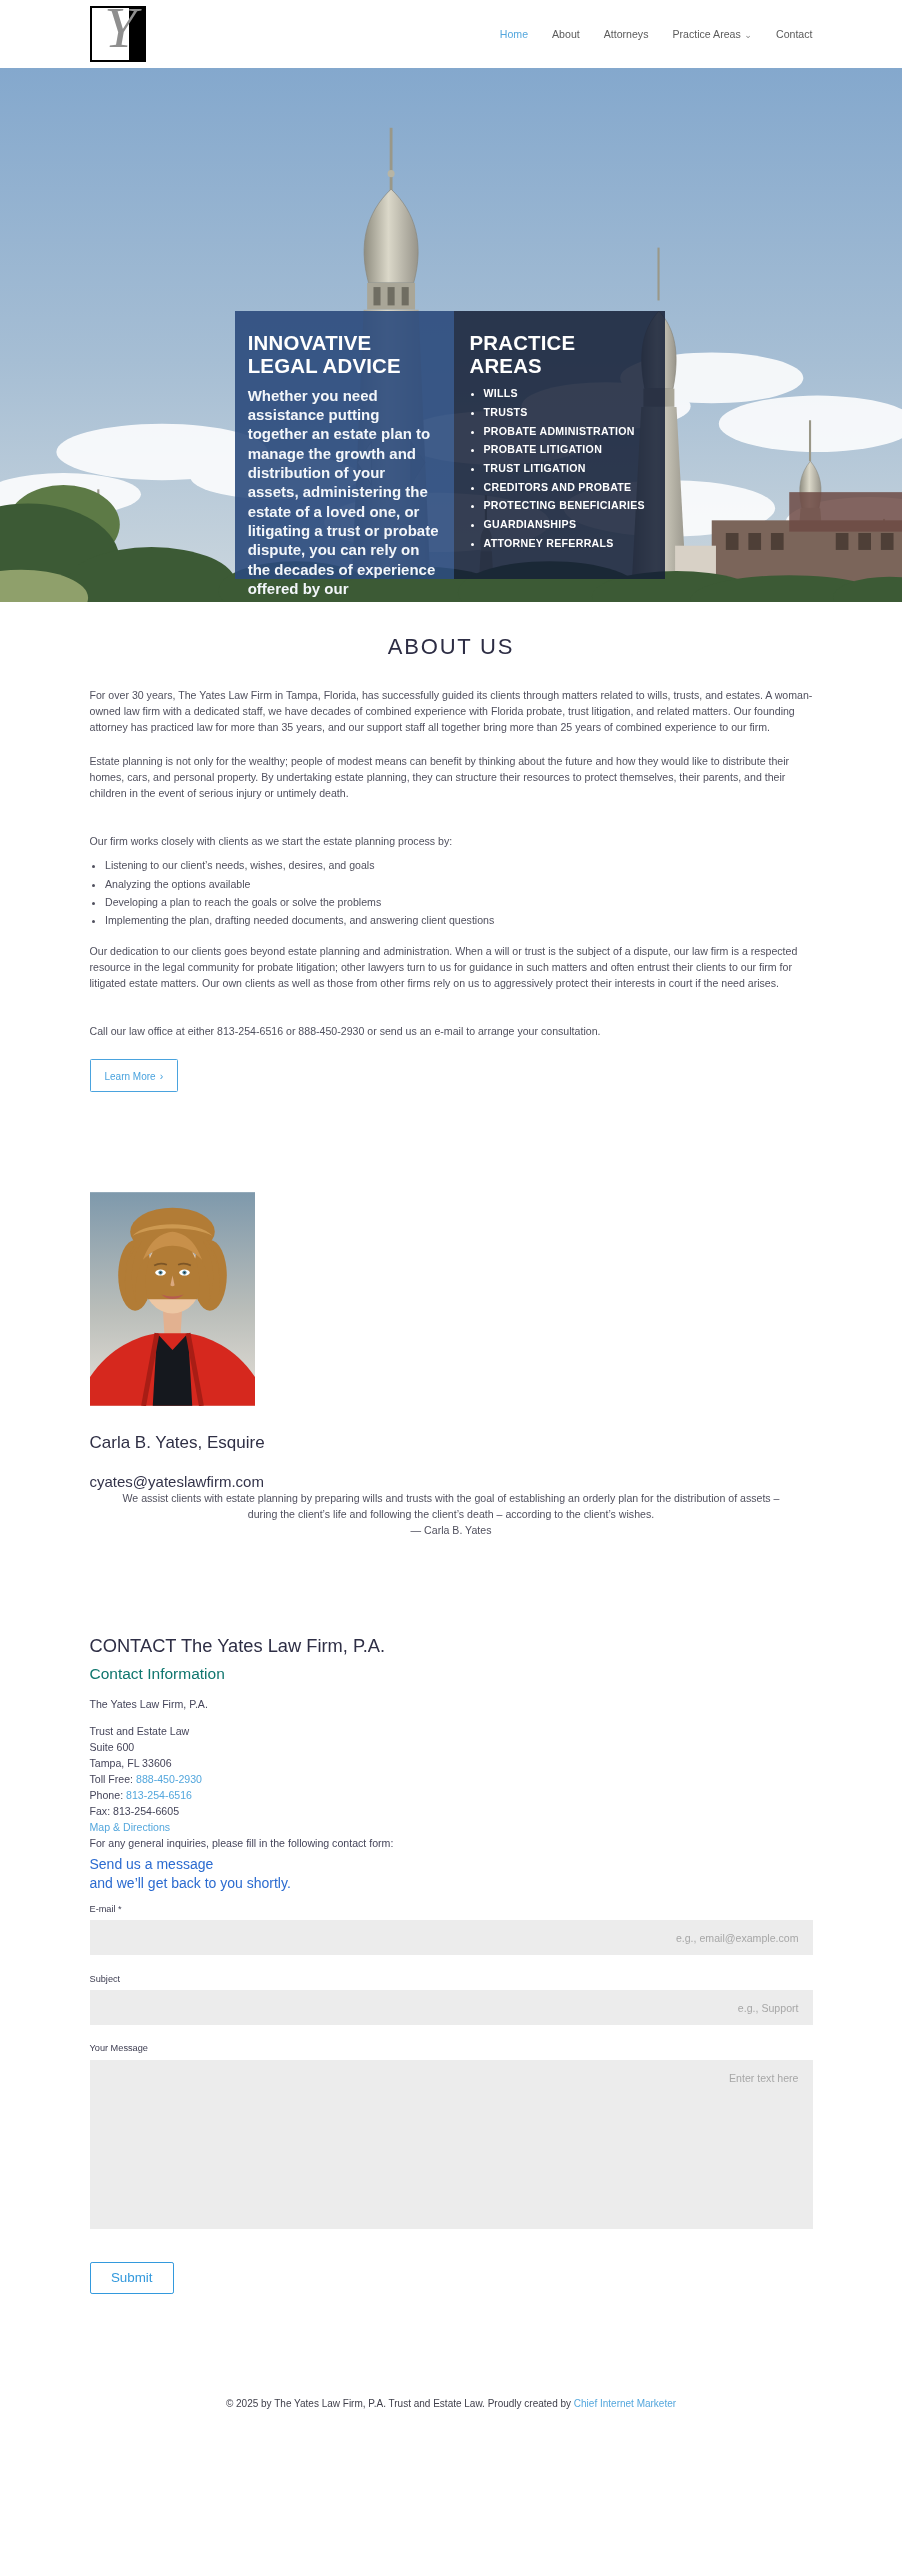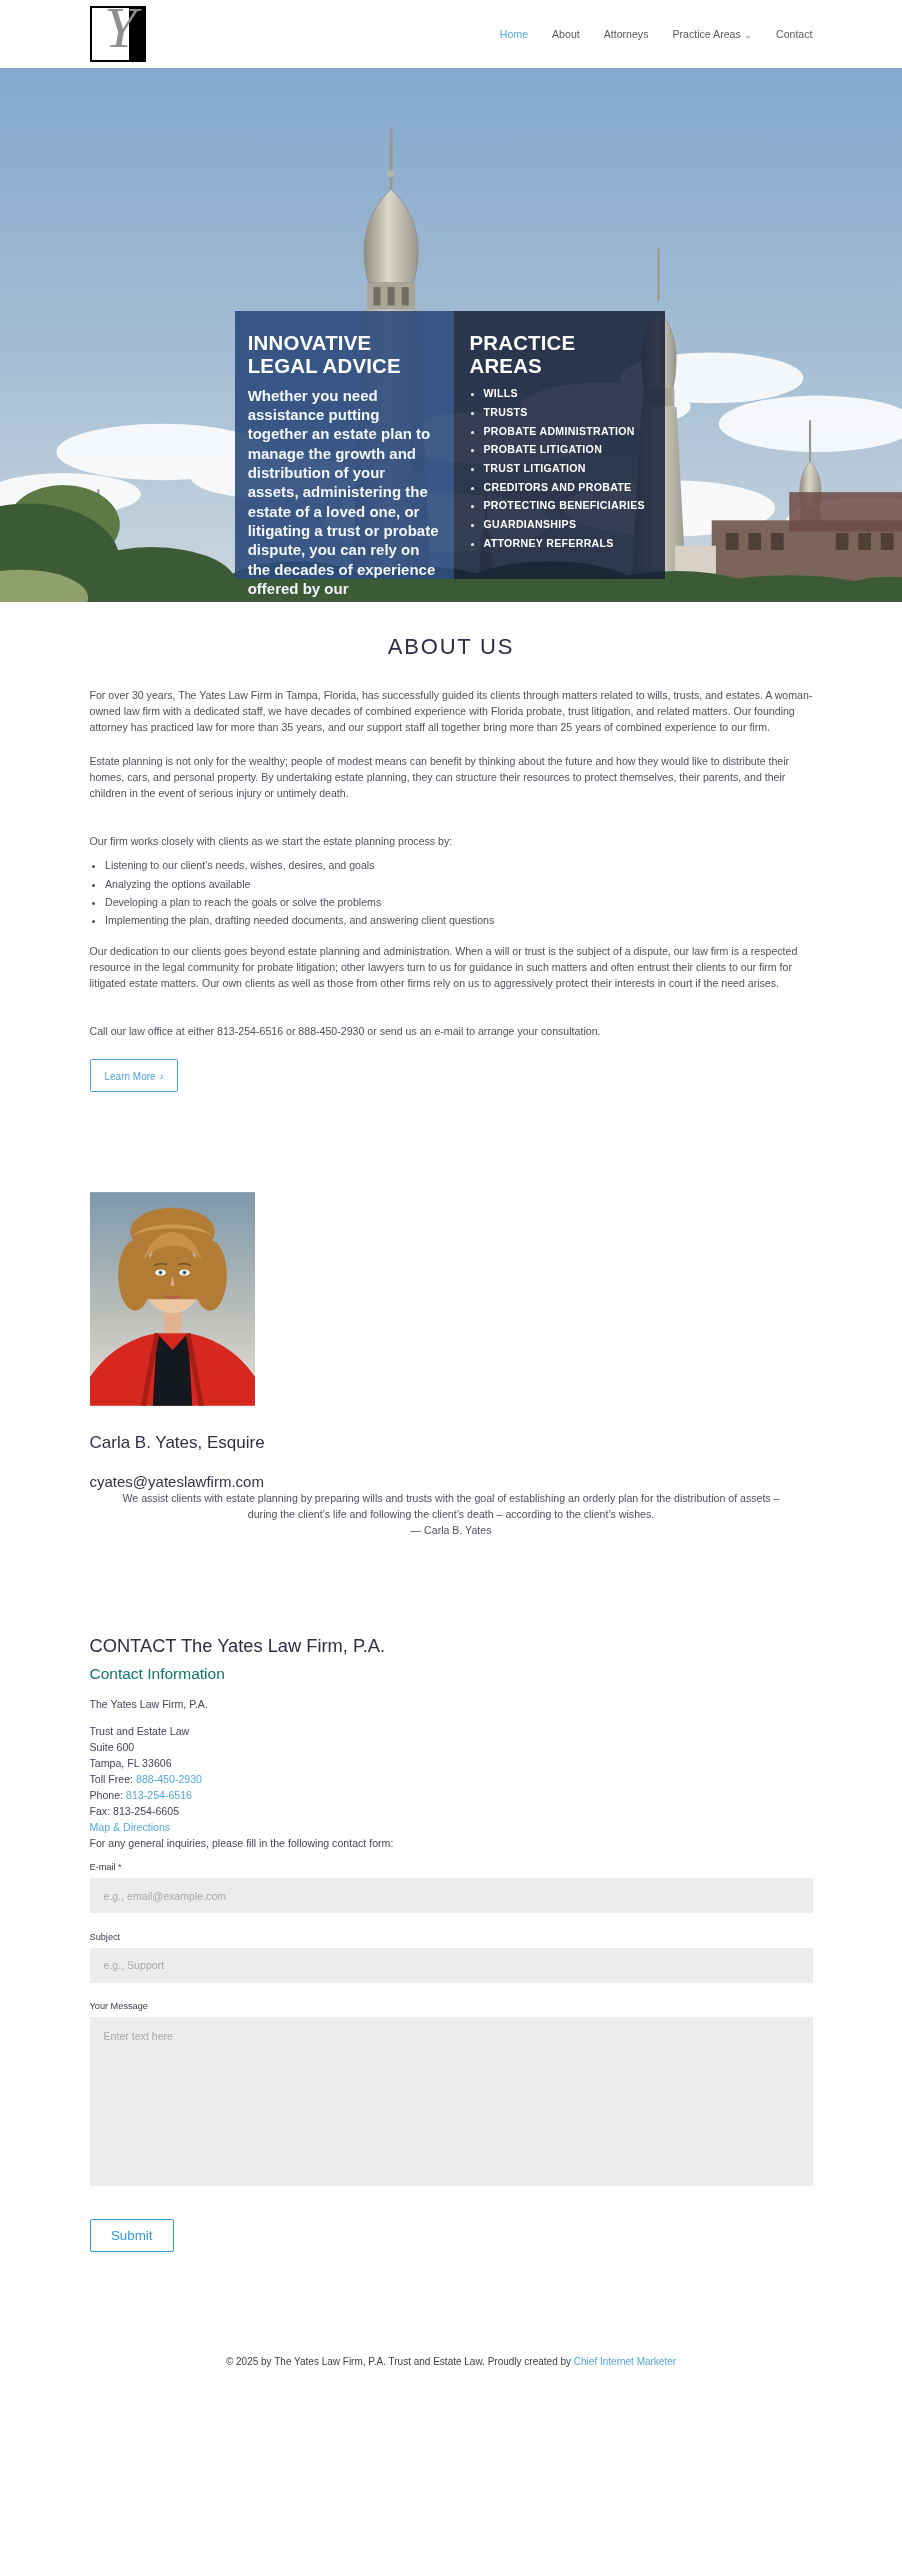--- a/index.html
+++ b/index.html
@@ -73,21 +73,21 @@
   .contact h3 { margin:8.5px 0 0; font-size:15.5px; font-weight:400; color:#0f766e; }
   .contact p { margin:0; font-size:10.6px; line-height:16px; color:#45455a; }
   .contact .firm { margin-top:12.7px; }
   .contact .practice { margin-top:10.6px; }
   .blue-link { color:#54a7dd; text-decoration:none; cursor:pointer; }
   .contact .cta { margin-top:4.2px; font-size:14px; line-height:19px; color:#2b6bd0; }
   .form-label { margin-top:18.3px; font-size:9.2px; color:#3c3c50; }
   .form-label.first { margin-top:11.3px; }
   .text-input, .text-area {
     display:block; width:723px; margin-top:6.3px; background:#ececec; border:none; outline:none;
-    font-family:"Liberation Sans", sans-serif; font-size:10.6px; color:#444;
+    font-family:"Liberation Sans", sans-serif; font-size:10.6px; color:#444;text-align:right;
   }
   .text-input { height:35px; padding:0 14px; }
   .text-area { height:169px; padding:12.7px 14px; resize:none; }
   ::placeholder { color:#a7a7a7; opacity:1; }
   .ta-wrap { position:relative; width:835px; }
   .ta-wrap::after {
     content:""; position:absolute; right:2.1px; bottom:2.1px; width:7.8px; height:7.8px;
     background:repeating-linear-gradient(135deg, transparent 0 1.4px, #9a9a9a 1.4px 2.1px, transparent 2.1px 3.5px);
   }
   .btn-submit {
@@ -313,20 +313,24 @@
     <h3>Contact Information</h3>
     <p class="firm">The Yates Law Firm, P.A.</p>
     <p class="practice">Trust and Estate Law</p>
     <p>Suite 600</p>
     <p>Tampa, FL 33606</p>
     <p><span>Toll Free: </span><a class="blue-link">888-450-2930</a></p>
     <p><span>Phone: </span><a class="blue-link">813-254-6516</a></p>
     <p>Fax: 813-254-6605</p>
     <p><a class="blue-link">Map &amp; Directions</a></p>
     <p>For any general inquiries, please fill in the following contact form:</p>
+    <div class="cta">
+      <div>Send us a message</div>
+      <div>and we’ll get back to you shortly.</div>
+    </div>
 
     <form>
       <div class="form-label first">E-mail *</div>
       <input class="text-input" type="text" placeholder="e.g., email@example.com" style="">
       <div class="form-label">Subject</div>
       <input class="text-input" type="text" placeholder="e.g., Support" style="">
       <div class="form-label">Your Message</div>
       <div class="ta-wrap">
         <textarea class="text-area" placeholder="Enter text here" style=""></textarea>
       </div>

